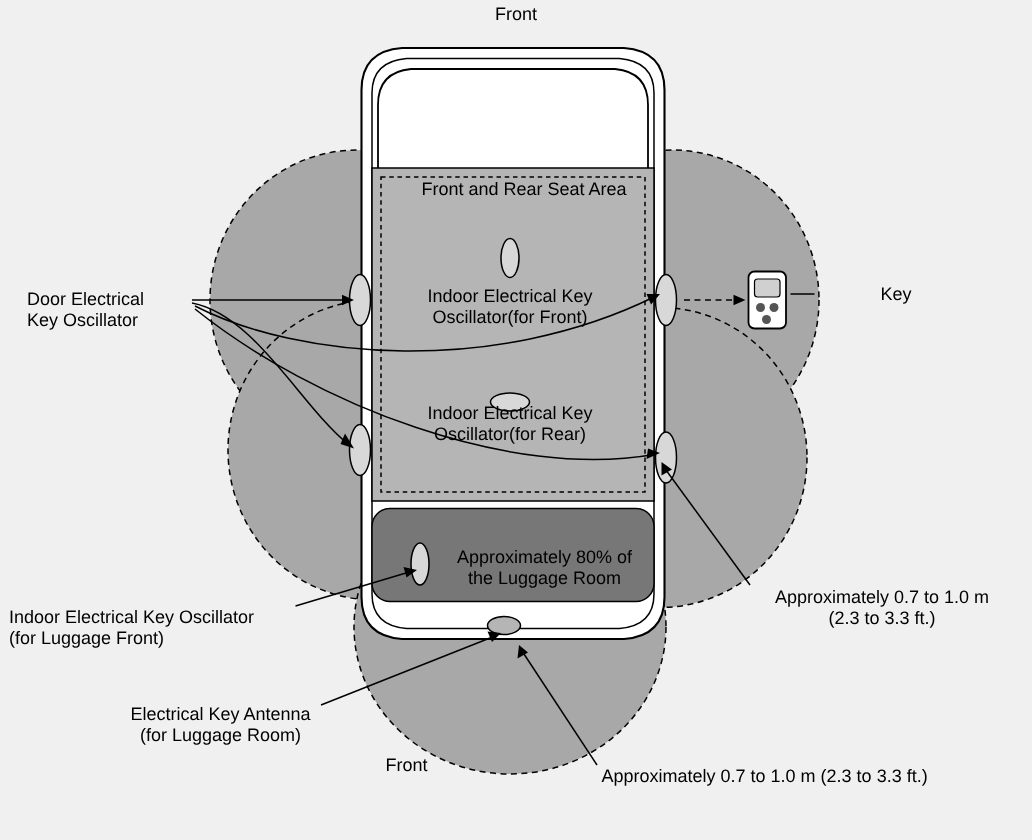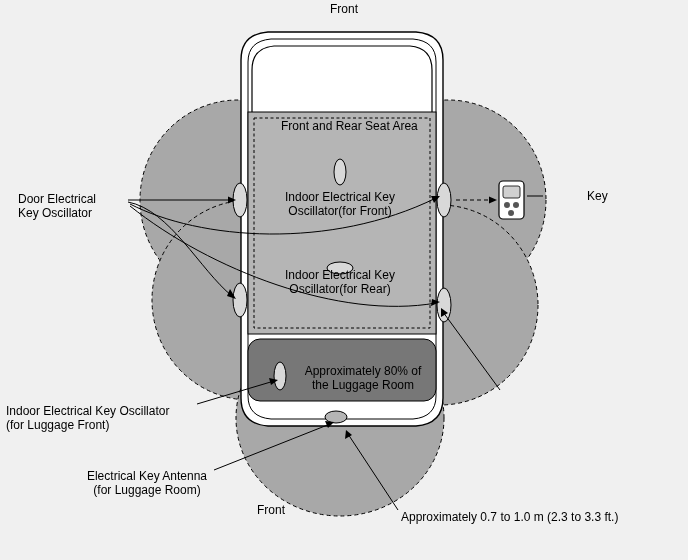--- a/index.html
+++ b/index.html
@@ -131,16 +131,18 @@
 
   <div class="lbl center" style="left:286px;top:343px;width:154px;margin-top:21px;">Approximately 80% of
 the Luggage Room</div>
 
   <div class="lbl" style="left:6px;top:404px;width:200px;">Indoor Electrical Key Oscillator
 (for Luggage Front)</div>
 
   <div class="lbl center" style="left:72px;top:469px;width:150px;">Electrical Key Antenna
 (for Luggage Room)</div>
 
+  <div class="lbl center" style="left:500px;top:391px;width:176px;">Approximately 0.7 to 1.0 m
+(2.3 to 3.3 ft.)</div>
 
   <div class="lbl" style="left:401px;top:510px;width:286px;">Approximately 0.7 to 1.0 m (2.3 to 3.3 ft.)</div>
 
 </div>
 
 </body></html>

